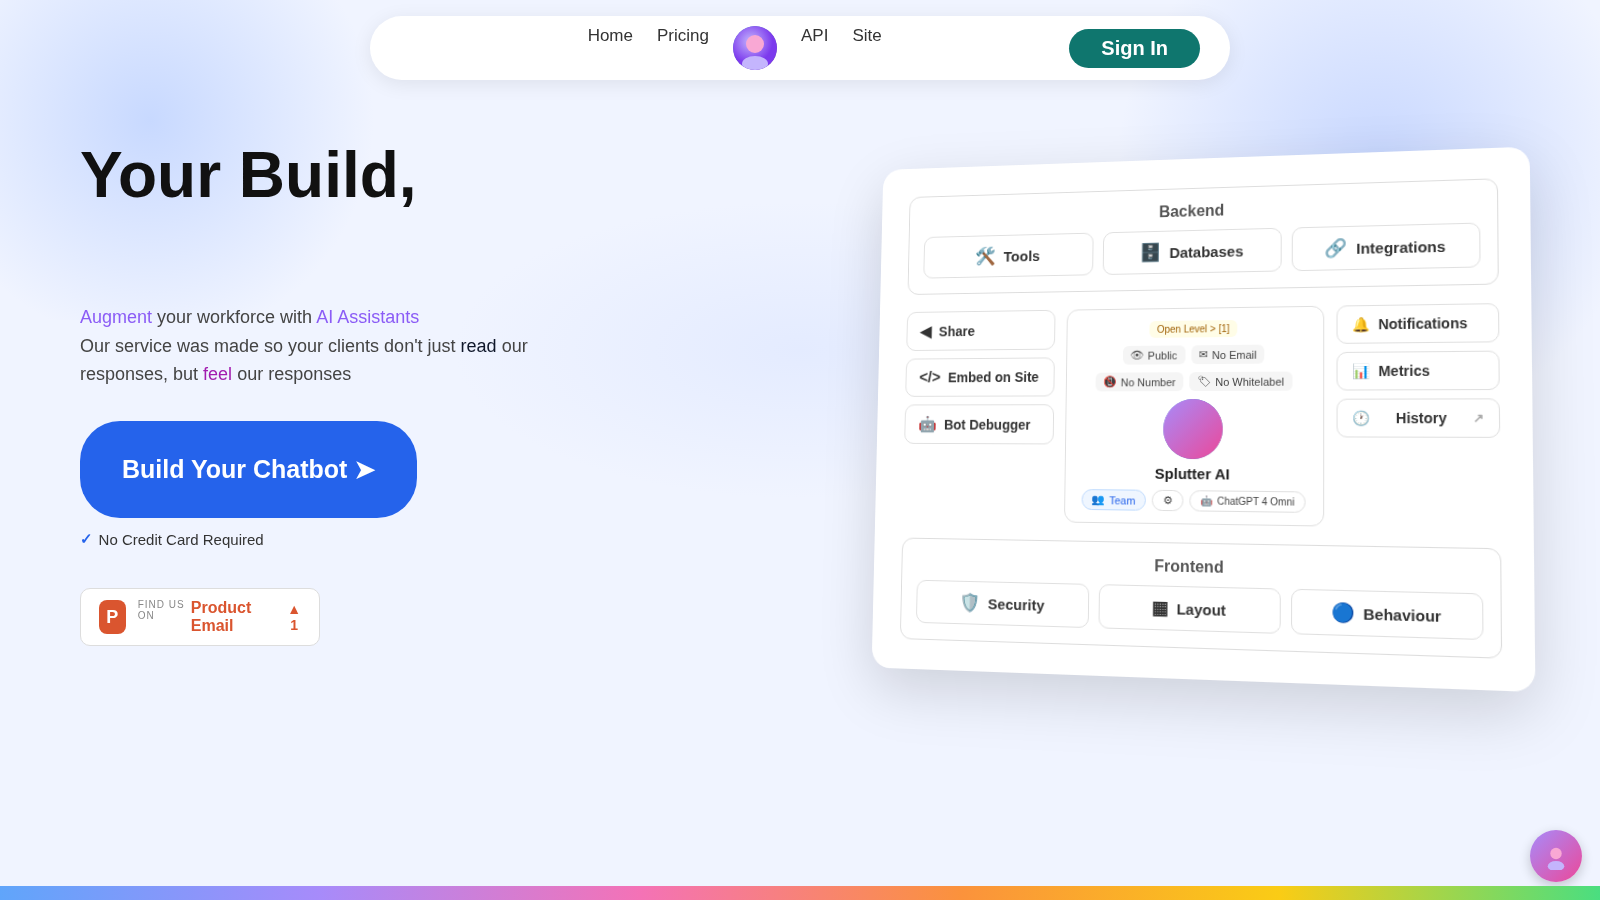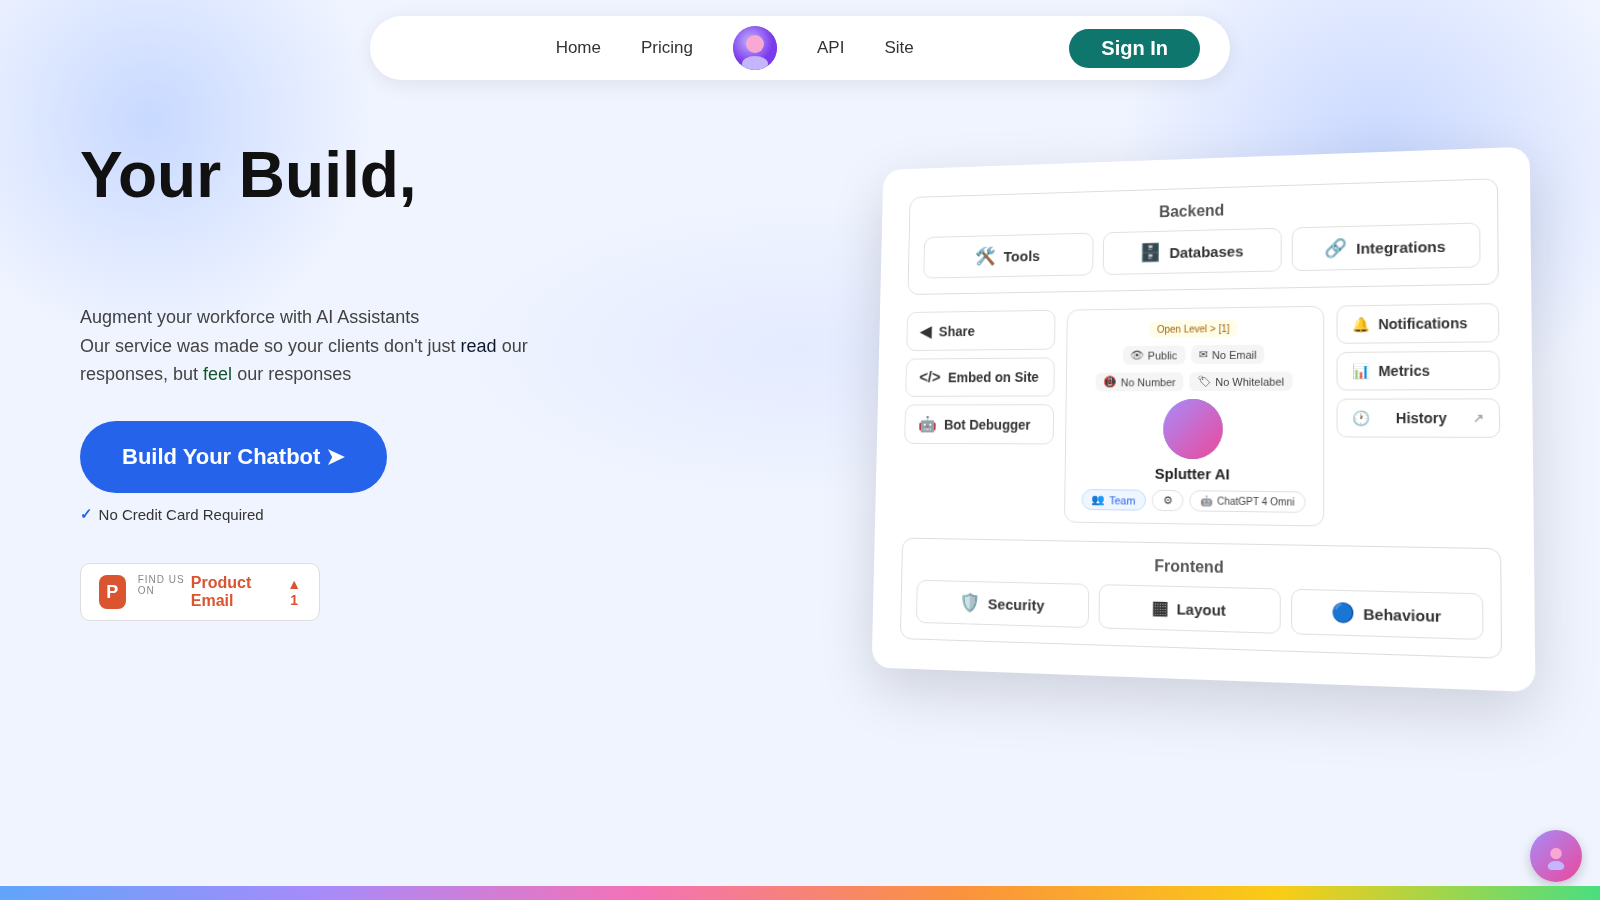--- a/index.html
+++ b/index.html
@@ -53,22 +53,21 @@
       border-radius: 50px;
       box-shadow: 0 4px 20px rgba(0,0,0,0.08);
       display: flex;
       align-items: center;
       justify-content: space-between;
       padding: 10px 30px;
       z-index: 100;
     }
     .nav-links {
       display: flex;
-      align-items: center;
-      gap: 40px;
+      gap: 24px;
       flex: 1;
       justify-content: center;
     }
     .nav-link {
       font-size: 17px;
       color: #333;
       text-decoration: none;
       cursor: pointer;
     }
     .nav-logo {
@@ -112,36 +111,36 @@
     .hero-title-blue {
       color: #2563eb;
     }
     .hero-desc {
       margin-top: 22px;
       font-size: 18px;
       color: #444;
       line-height: 1.6;
     }
     .hero-desc .highlight-blue {
-      color: #404040;
+      color: #8b5cf6;
     }
     .hero-desc .highlight-read {
       color: #0f172a;
     }
     .hero-desc .highlight-feel {
-      color: #14532d;
+      color: #a21caf;
     }
     .cta-btn {
       margin-top: 32px;
       background: #2563eb;
       color: white;
       border: none;
       border-radius: 40px;
-      padding: 23px 42px;
-      font-size: 22px;
+      padding: 34px 42px;
+      font-size: 25px;
       font-weight: 700;
       cursor: pointer;
       display: inline-flex;
       align-items: center;
       gap: 8px;
     }
     .no-credit {
       margin-top: 12px;
       font-size: 15px;
       color: #333;

